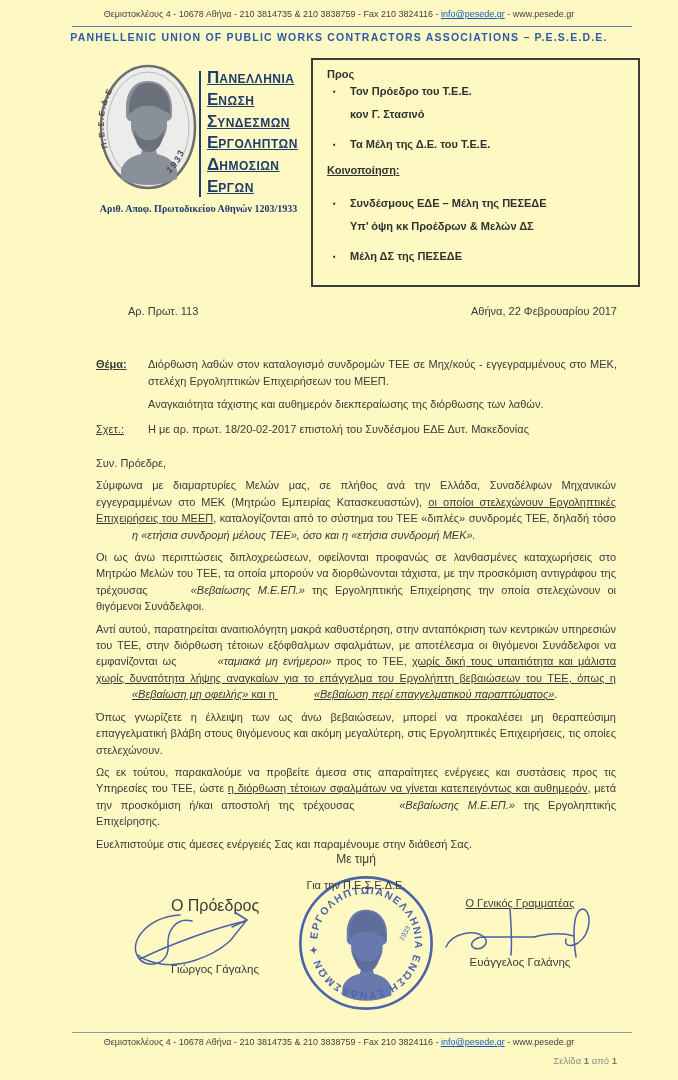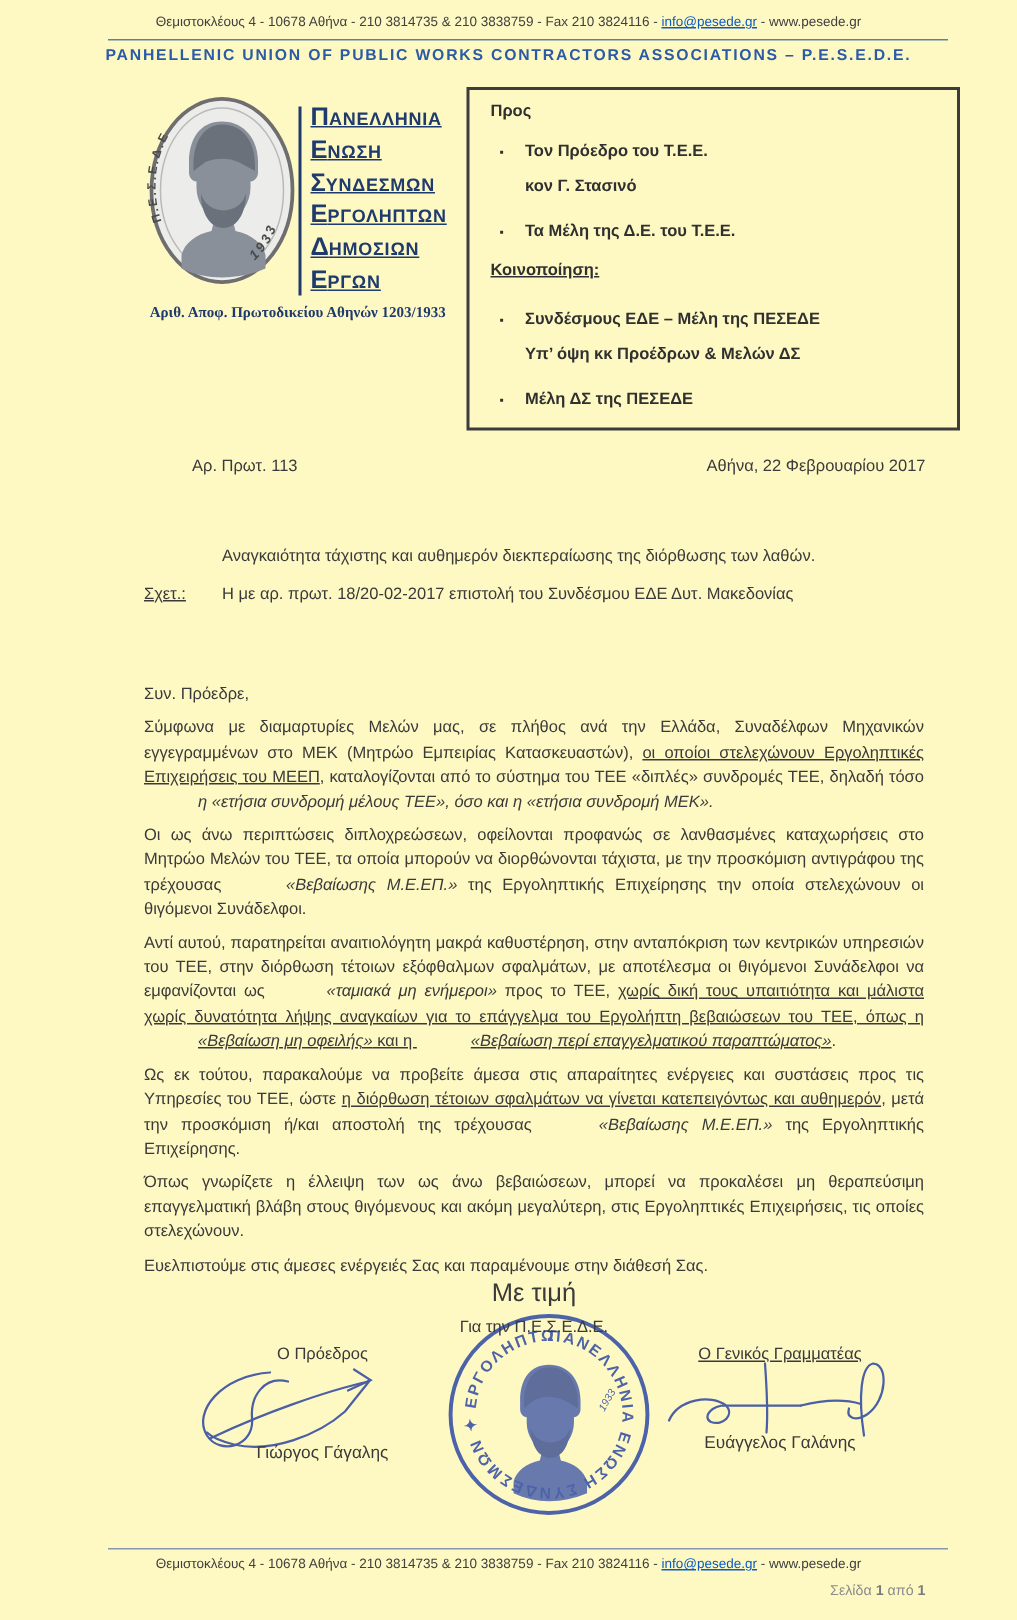--- a/index.html
+++ b/index.html
@@ -20,21 +20,21 @@
   .acronym .vbar{position:absolute;left:-8px;top:3px;bottom:2px;width:2px;background:#1f3a6d;}
   .acr-line{line-height:19.8px;white-space:nowrap;text-decoration:underline;}
   .acr-line .init{font-size:17px;font-weight:bold;}
   .acr-line .rest{font-size:12px;font-weight:bold;letter-spacing:.5px;}
   .registration{position:absolute;left:86px;top:203px;width:225px;text-align:center;
     font-size:10px;font-weight:bold;color:#1f3a6d;white-space:nowrap;font-family:Liberation Serif, serif;}
   
   .recipient-box{position:absolute;left:311px;top:58px;width:329px;height:229px;
     border:2px solid #3c3c3c;box-sizing:border-box;padding:8px 14px 0 14px;
     font-size:11px;font-weight:bold;color:#303030;overflow:hidden;}
-  .to-label{margin-bottom:10px;}
+  .to-label{}
   .cc-label{margin:8px 0 16px 0;text-decoration:underline;}
   ul.rcp{list-style:none;margin:0;padding:0 0 0 6px;}
   ul.rcp li{position:relative;padding-left:17px;line-height:23px;margin-bottom:7px;}
   ul.rcp li .sq{position:absolute;left:0;top:0;font-size:8px;line-height:23px;}
   ul.rcp li .l2{display:block;}
   
   .ref-row{position:absolute;left:96px;right:61px;top:305px;font-size:11px;margin-left:32px;}
   .ref-row .proto{float:left;}
   .ref-row .date{float:right;}
   
@@ -46,23 +46,23 @@
   .subj-gap1{height:7px;}
   .subj-gap2{height:8px;}
   
   .letter-body{position:absolute;left:96px;right:62px;top:455px;font-size:11px;line-height:16.4px;}
   .letter-body p{margin:0 0 6px 0;text-align:justify;}
   .letter-body p.salutation{text-align:left;}
   .seg-u{text-decoration:underline;}
   .seg-i{font-style:italic;margin-left:36px;}
   .seg-u.seg-i{text-decoration:underline;font-style:italic;}
   
-  .valediction{position:absolute;left:96px;width:520px;top:852px;text-align:center;font-size:17px;}
+  .valediction{position:absolute;left:96px;width:520px;top:852px;text-align:center;font-size:12px;}
   .on-behalf{position:absolute;left:96px;width:520px;top:879px;text-align:center;font-size:11px;z-index:3;}
-  .title-president{position:absolute;left:130px;width:170px;top:897px;text-align:center;font-size:11px;z-index:3;}
+  .title-president{position:absolute;left:130px;width:170px;top:897px;text-align:center;font-size:16px;z-index:3;}
   .title-secretary{position:absolute;left:435px;width:170px;top:897px;text-align:center;font-size:11px;z-index:3;text-decoration:underline;}
   .sig-president{position:absolute;left:118px;top:903px;z-index:2;}
   .sig-secretary{position:absolute;left:438px;top:903px;z-index:2;}
   .name-president{position:absolute;left:130px;width:170px;top:963px;text-align:center;font-size:11.5px;z-index:3;}
   .name-secretary{position:absolute;left:435px;width:170px;top:956px;text-align:center;font-size:11.5px;z-index:3;}
   .stamp{position:absolute;left:296px;top:873px;z-index:1;opacity:.92;}
   
   .ftr-rule{position:absolute;top:1032px;left:72px;width:560px;border-top:1.5px solid #8796ad;}
   .ftr-contact{position:absolute;top:1037px;left:40px;right:40px;text-align:center;
     font-size:9px;color:#404040;white-space:nowrap;}
@@ -126,39 +126,43 @@
       <li><span class="sq">▪</span><span class="l1">Μέλη ΔΣ της ΠΕΣΕΔΕ</span><span class="l2"></span></li>
     </ul>
   </div>
 
   <div class="ref-row">
     <span class="proto">Αρ. Πρωτ. 113</span>
     <span class="date">Αθήνα, 22 Φεβρουαρίου 2017</span>
   </div>
 
   <div class="subject">
+    <div class="subj-row">
+      <span class="subj-label-b">Θέμα:</span>
+      <span class="subj-text">Διόρθωση λαθών στον καταλογισμό συνδρομών ΤΕΕ σε Μηχ/κούς - εγγεγραμμένους στο ΜΕΚ, στελέχη Εργοληπτικών Επιχειρήσεων του ΜΕΕΠ.</span>
+    </div>
     <div class="subj-gap1"></div>
     <div class="subj-row">
       <span></span>
       <span class="subj-text">Αναγκαιότητα τάχιστης και αυθημερόν διεκπεραίωσης της διόρθωσης των λαθών.</span>
     </div>
     <div class="subj-gap2"></div>
     <div class="subj-row">
       <span class="subj-label-u">Σχετ.:</span>
       <span class="subj-text">Η με αρ. πρωτ. 18/20-02-2017 επιστολή του Συνδέσμου ΕΔΕ Δυτ. Μακεδονίας</span>
     </div>
   </div>
 
   <div class="letter-body">
     <p class="salutation">Συν. Πρόεδρε,</p>
     <p><span>Σύμφωνα με διαμαρτυρίες Μελών μας, σε πλήθος ανά την Ελλάδα, Συναδέλφων Μηχανικών εγγεγραμμένων στο ΜΕΚ (Μητρώο Εμπειρίας Κατασκευαστών), </span><span class="seg-u">οι οποίοι στελεχώνουν Εργοληπτικές Επιχειρήσεις του ΜΕΕΠ</span><span>, καταλογίζονται από το σύστημα του ΤΕΕ «διπλές» συνδρομές ΤΕΕ, δηλαδή τόσο </span><span class="seg-i">η «ετήσια συνδρομή μέλους ΤΕΕ», όσο και η «ετήσια συνδρομή ΜΕΚ».</span></p>
     <p><span>Οι ως άνω περιπτώσεις διπλοχρεώσεων, οφείλονται προφανώς σε λανθασμένες καταχωρήσεις στο Μητρώο Μελών του ΤΕΕ, τα οποία μπορούν να διορθώνονται τάχιστα, με την προσκόμιση αντιγράφου της τρέχουσας </span><span class="seg-i">«Βεβαίωσης Μ.Ε.ΕΠ.»</span><span> της Εργοληπτικής Επιχείρησης την οποία στελεχώνουν οι θιγόμενοι Συνάδελφοι.</span></p>
     <p><span>Αντί αυτού, παρατηρείται αναιτιολόγητη μακρά καθυστέρηση, στην ανταπόκριση των κεντρικών υπηρεσιών του ΤΕΕ, στην διόρθωση τέτοιων εξόφθαλμων σφαλμάτων, με αποτέλεσμα οι θιγόμενοι Συνάδελφοι να εμφανίζονται ως </span><span class="seg-i">«ταμιακά μη ενήμεροι»</span><span> προς το ΤΕΕ, </span><span class="seg-u">χωρίς δική τους υπαιτιότητα και μάλιστα χωρίς δυνατότητα λήψης αναγκαίων για το επάγγελμα του Εργολήπτη βεβαιώσεων του ΤΕΕ, όπως η </span><span class="seg-u seg-i">«Βεβαίωση μη οφειλής»</span><span class="seg-u"> και η </span><span class="seg-u seg-i">«Βεβαίωση περί επαγγελματικού παραπτώματος»</span><span>.</span></p>
+    <p><span>Όπως γνωρίζετε η έλλειψη των ως άνω βεβαιώσεων, μπορεί να προκαλέσει μη θεραπεύσιμη επαγγελματική βλάβη στους θιγόμενους και ακόμη μεγαλύτερη, στις Εργοληπτικές Επιχειρήσεις, τις οποίες στελεχώνουν.</span></p>
     <p><span>Ως εκ τούτου, παρακαλούμε να προβείτε άμεσα στις απαραίτητες ενέργειες και συστάσεις προς τις Υπηρεσίες του ΤΕΕ, ώστε </span><span class="seg-u">η διόρθωση τέτοιων σφαλμάτων να γίνεται κατεπειγόντως και αυθημερόν</span><span>, μετά την προσκόμιση ή/και αποστολή  της τρέχουσας </span><span class="seg-i">«Βεβαίωσης Μ.Ε.ΕΠ.»</span><span> της Εργοληπτικής Επιχείρησης.</span></p>
-    <p><span>Όπως γνωρίζετε η έλλειψη των ως άνω βεβαιώσεων, μπορεί να προκαλέσει μη θεραπεύσιμη επαγγελματική βλάβη στους θιγόμενους και ακόμη μεγαλύτερη, στις Εργοληπτικές Επιχειρήσεις, τις οποίες στελεχώνουν.</span></p>
     <p><span>Ευελπιστούμε στις άμεσες ενέργειές Σας και παραμένουμε στην διάθεσή Σας.</span></p>
   </div>
 
   <div class="valediction">Με τιμή</div>
   <div class="on-behalf">Για την Π.Ε.Σ.Ε.Δ.Ε.</div>
   <div class="title-president">Ο Πρόεδρος</div>
   <div class="title-secretary">Ο Γενικός Γραμματέας</div>
 
   <svg class="sig-president" width="170" height="80" viewBox="0 0 170 80">
     <g fill="none" stroke="#4a5fa5" stroke-width="1.5" stroke-linecap="round">

